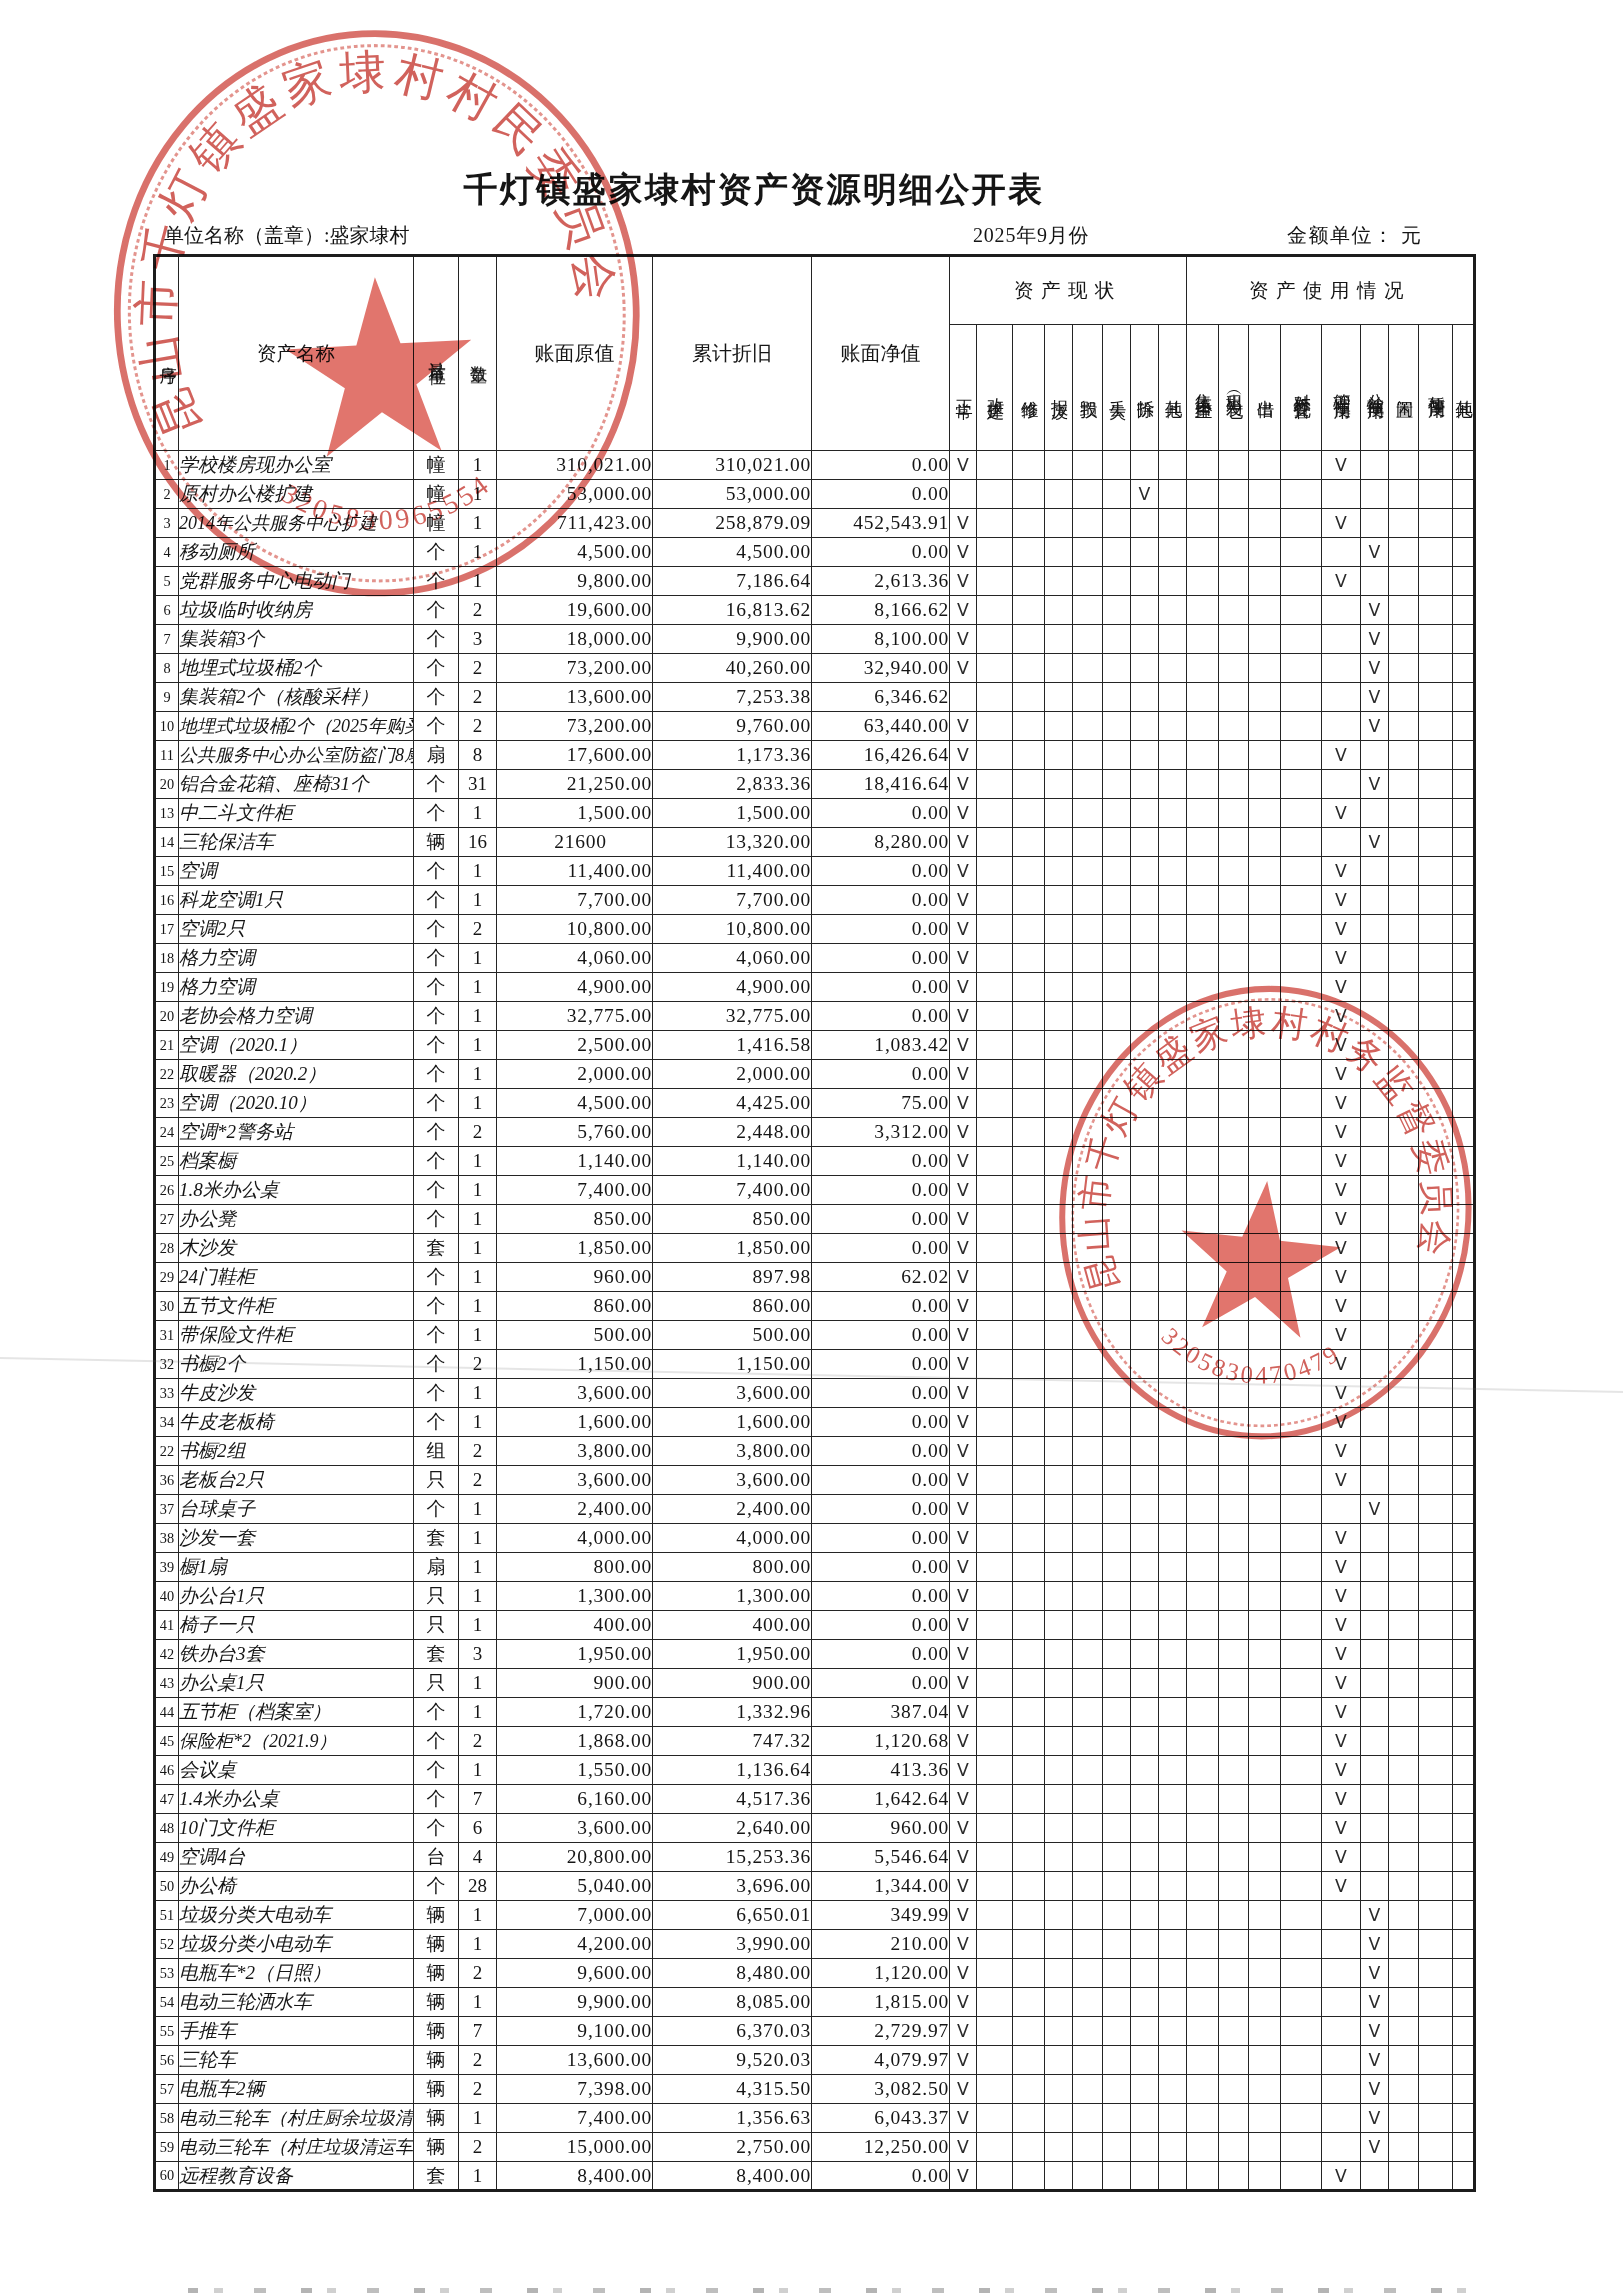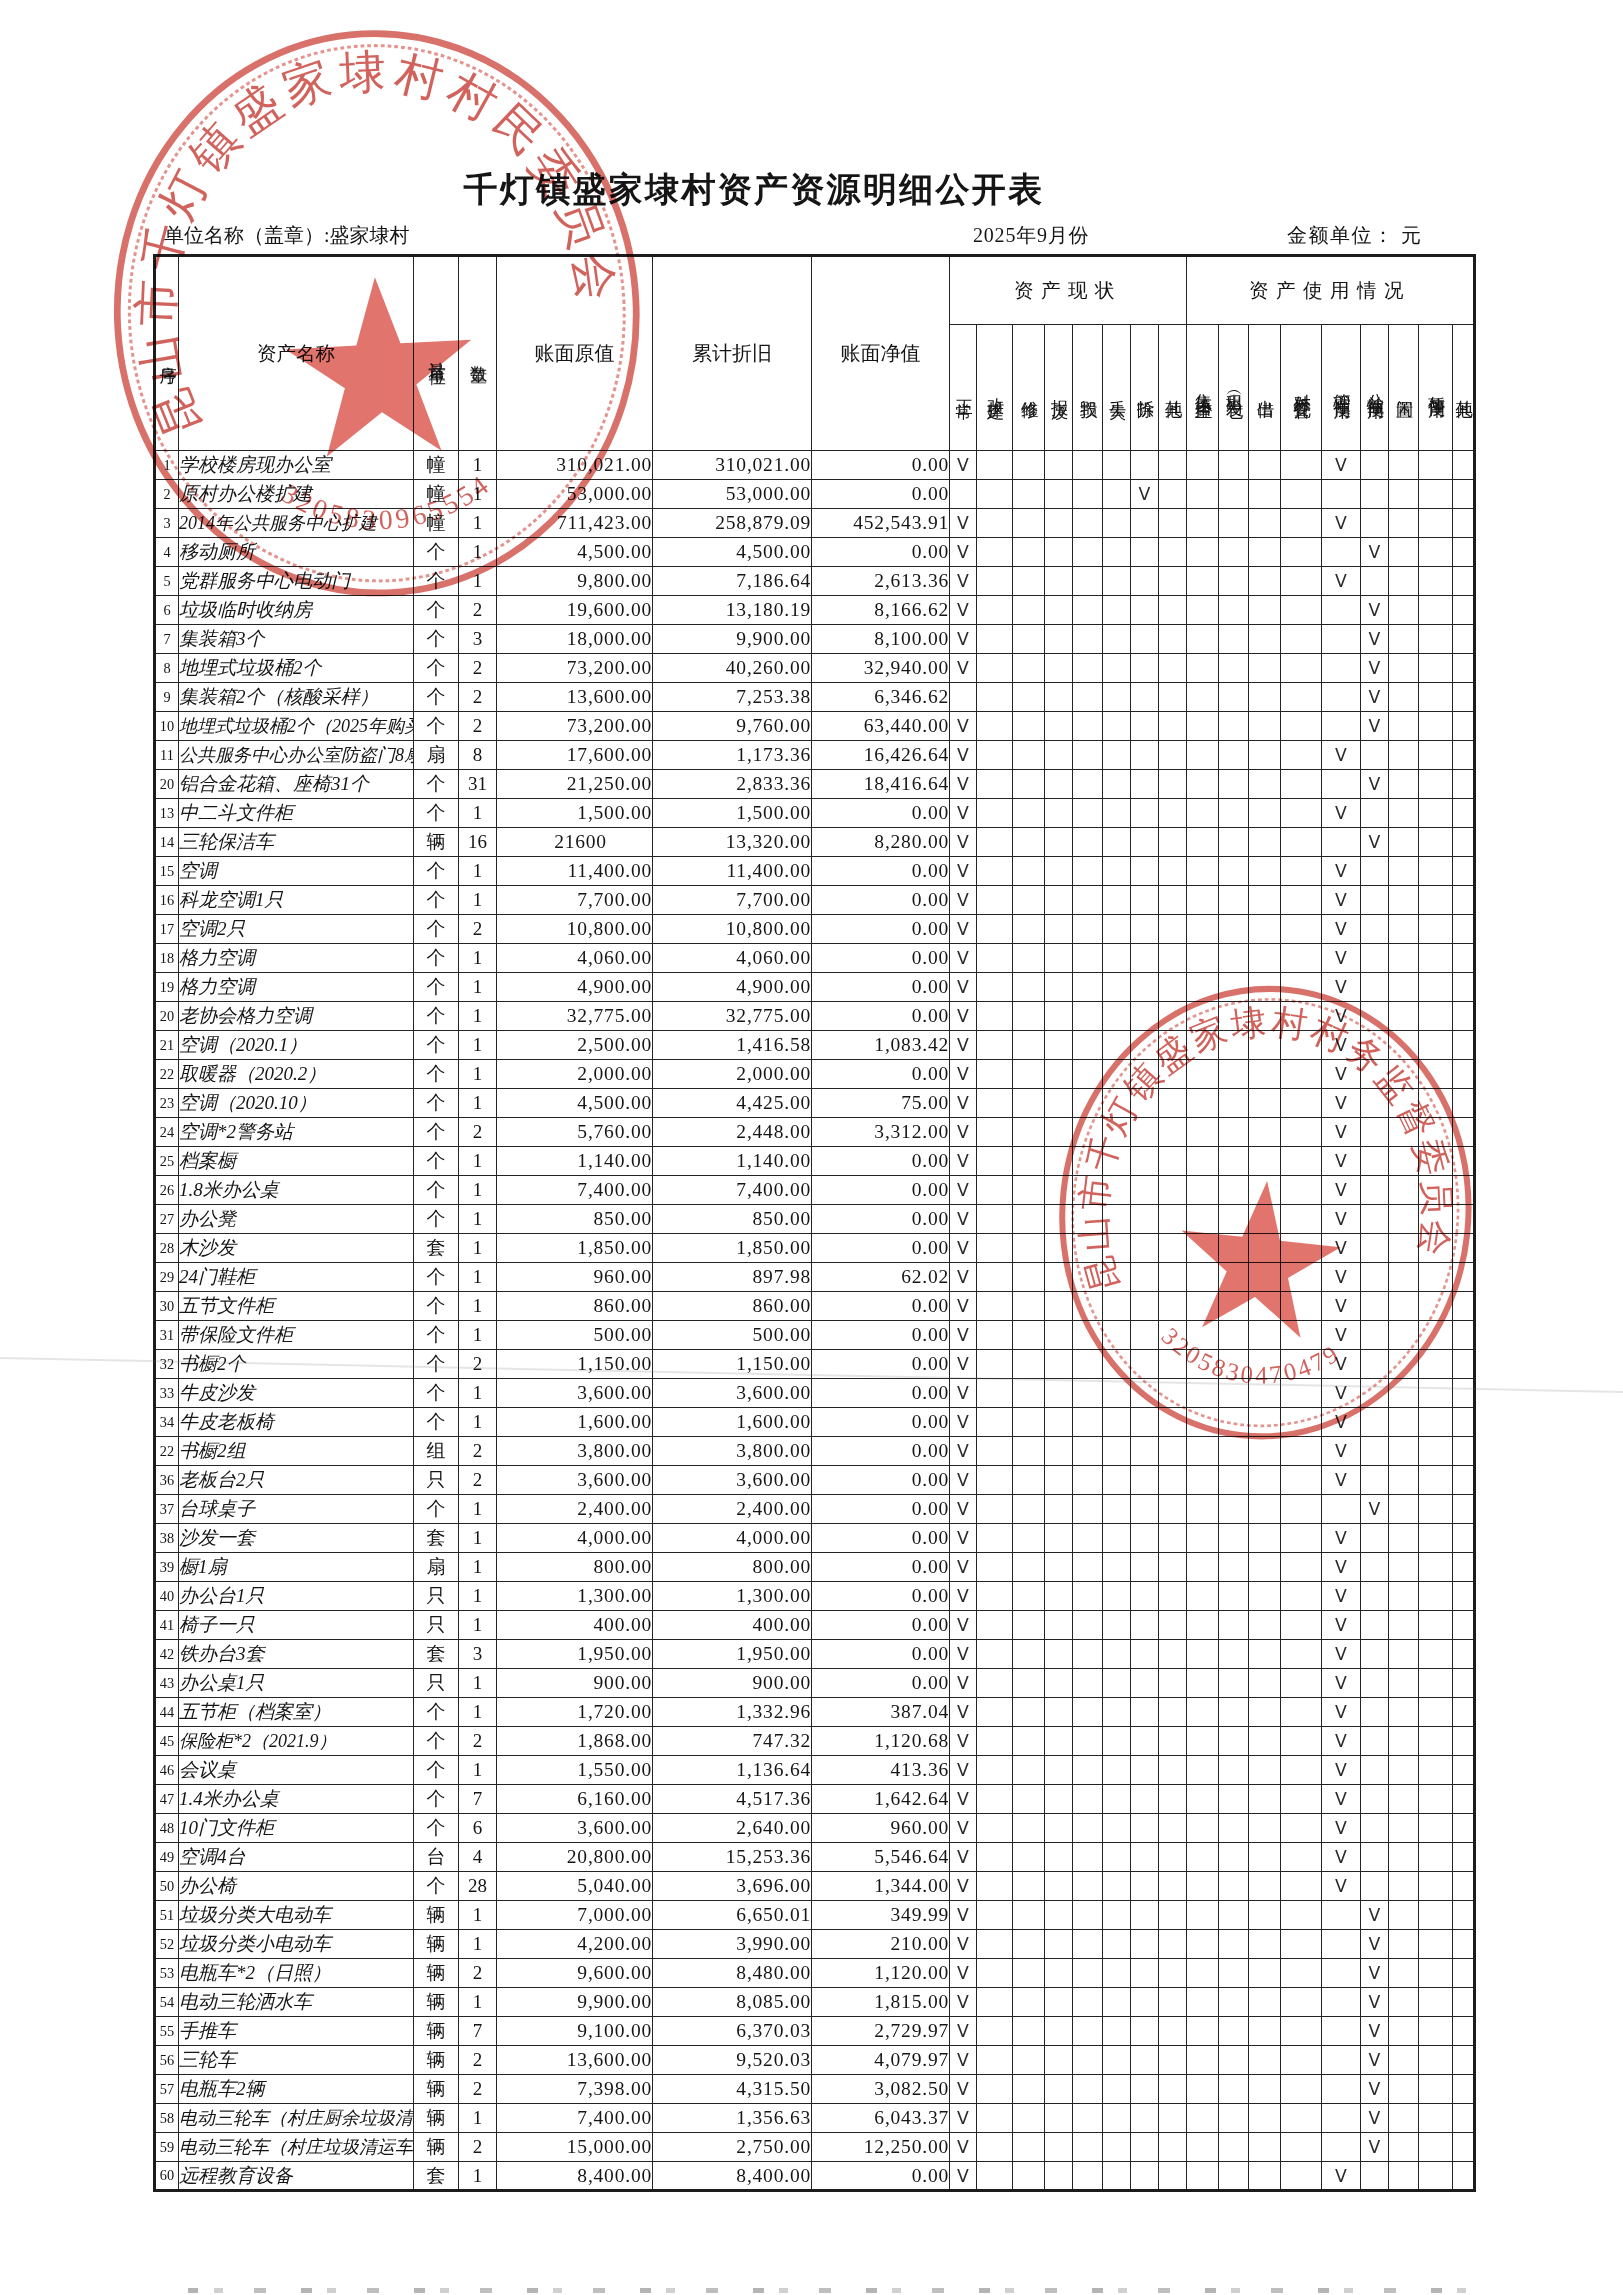--- a/index.html
+++ b/index.html
@@ -292,21 +292,21 @@
         <td class="chk"></td>
         <td class="chk"></td>
         <td class="chk"></td>
       </tr>
       <tr>
         <td class="c-no">6</td>
         <td class="c-name">垃圾临时收纳房</td>
         <td class="c-unit">个</td>
         <td class="c-qty">2</td>
         <td class="num">19,600.00</td>
-        <td class="num">13,180.19</td>
+        <td class="num">16,813.62</td>
         <td class="num">8,166.62</td>
         <td class="chk">V</td>
         <td class="chk"></td>
         <td class="chk"></td>
         <td class="chk"></td>
         <td class="chk"></td>
         <td class="chk"></td>
         <td class="chk"></td>
         <td class="chk"></td>
         <td class="chk"></td>

